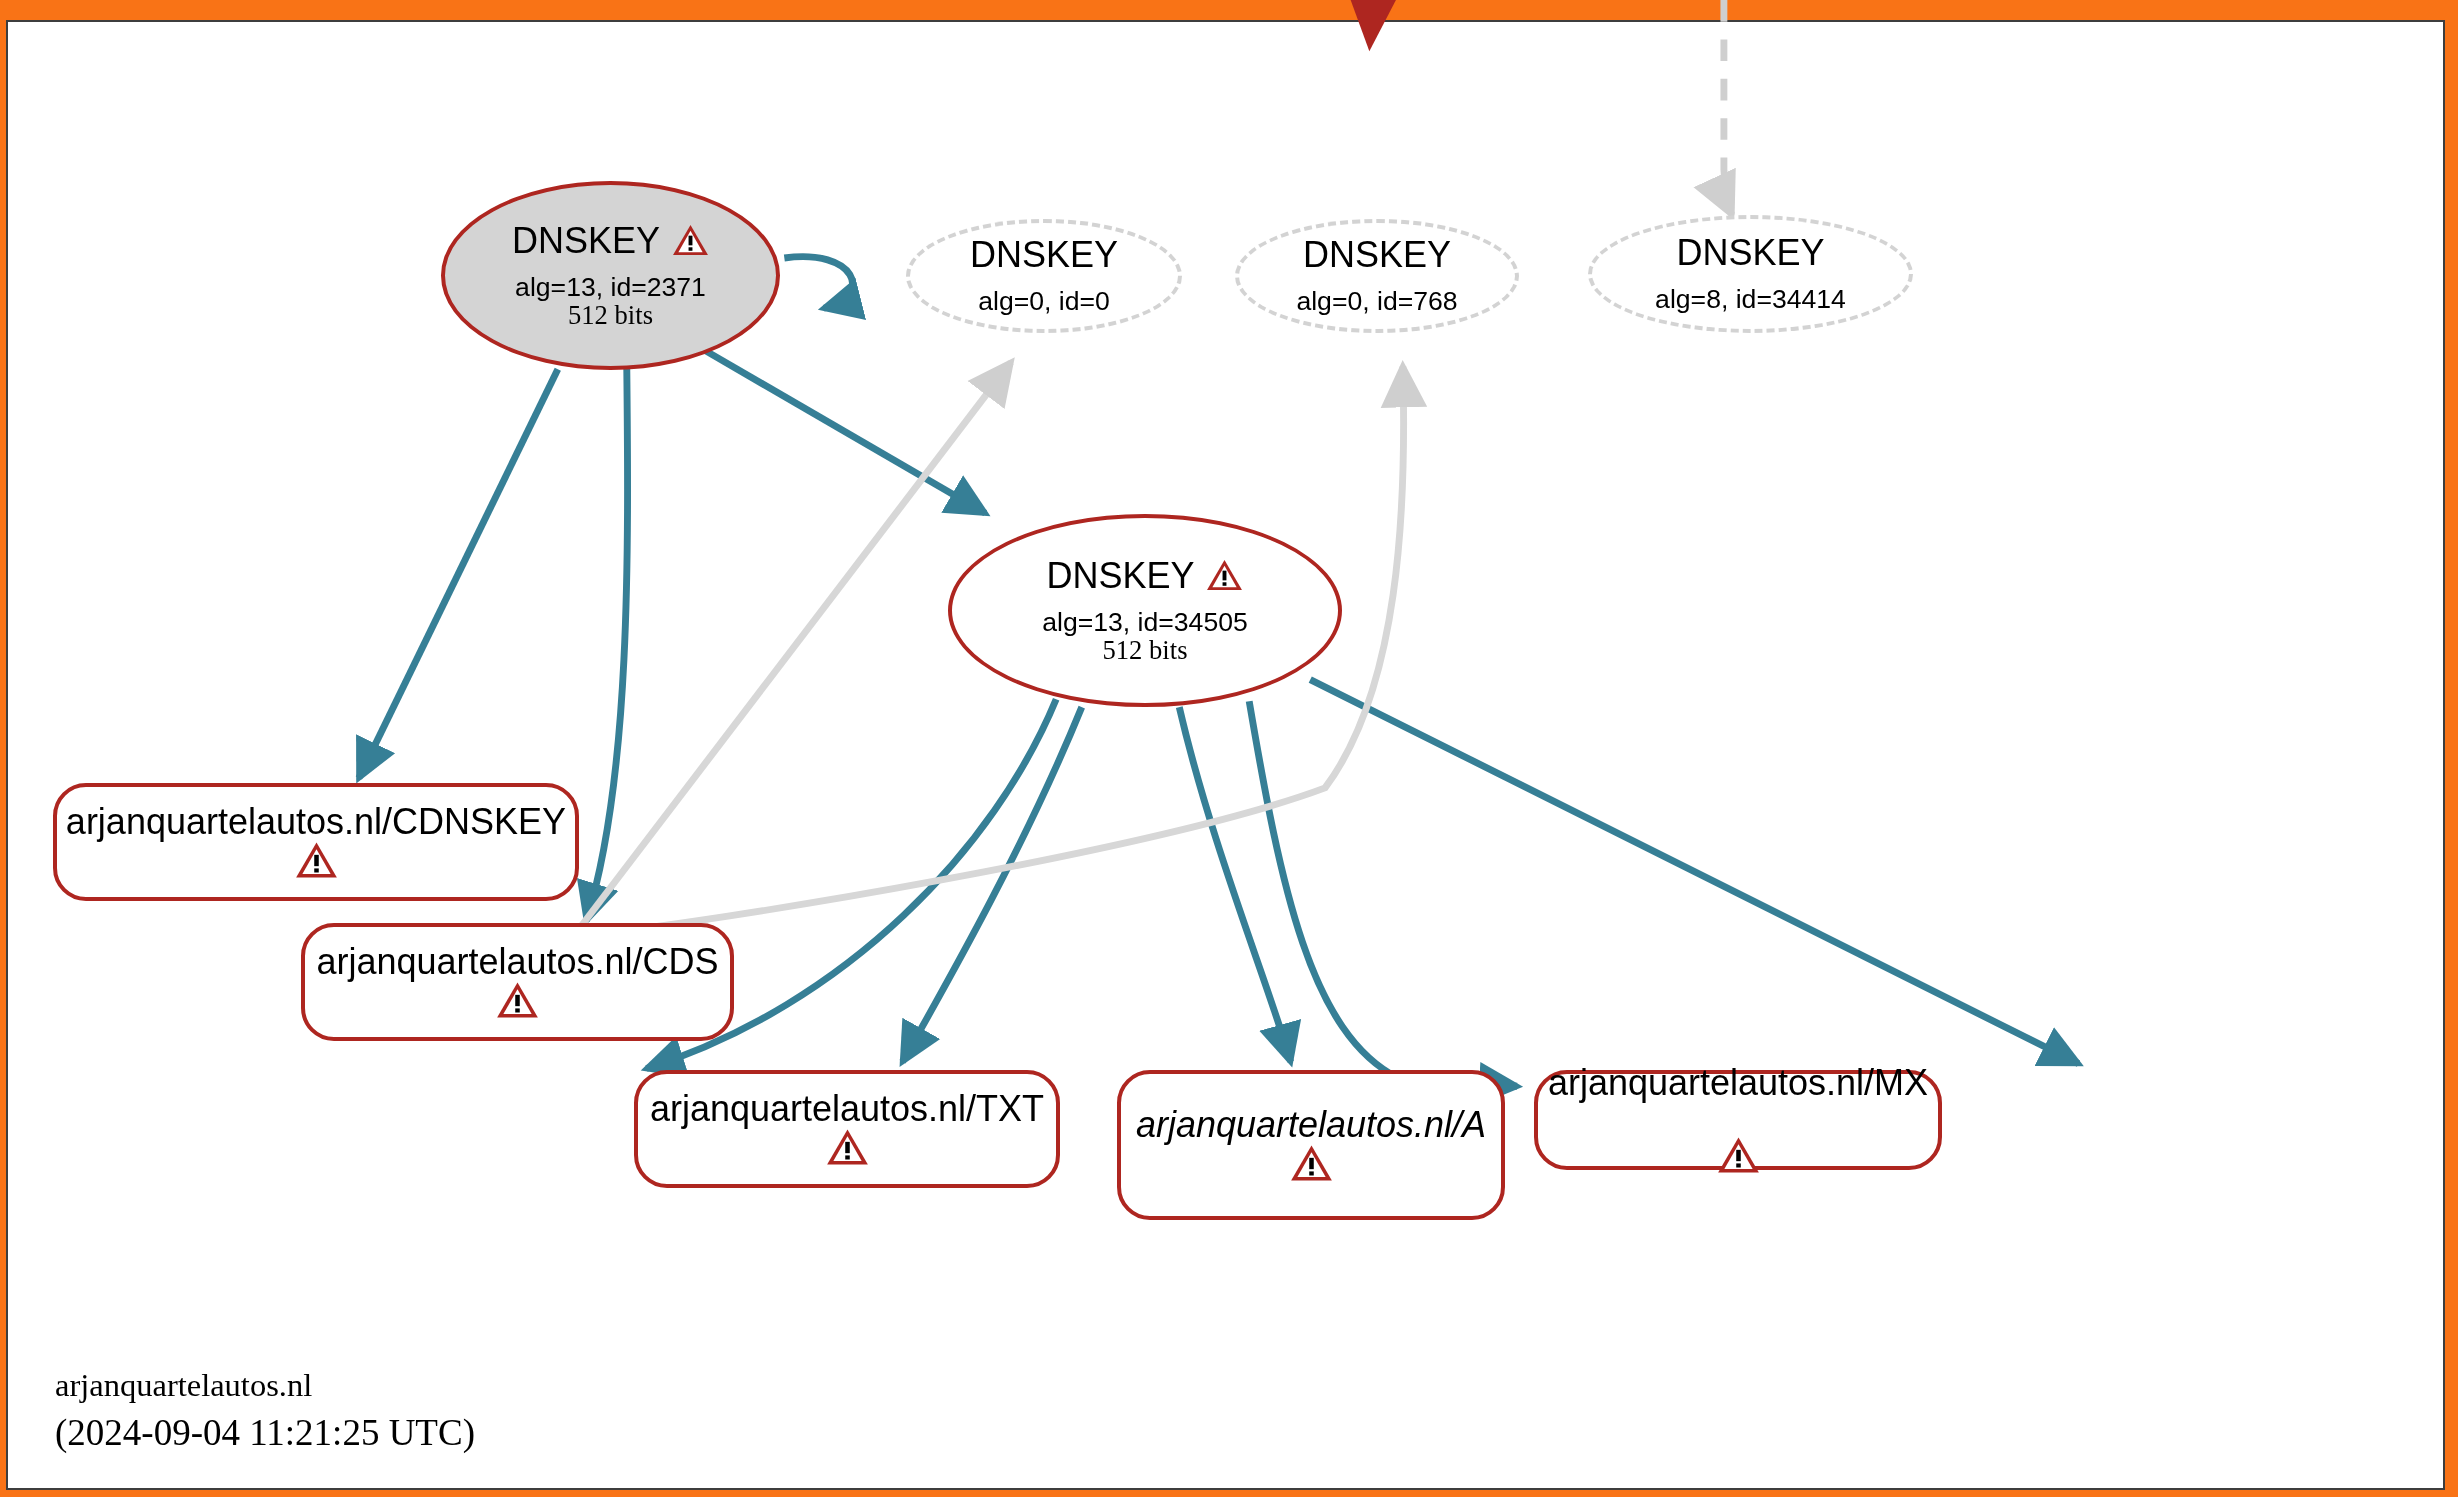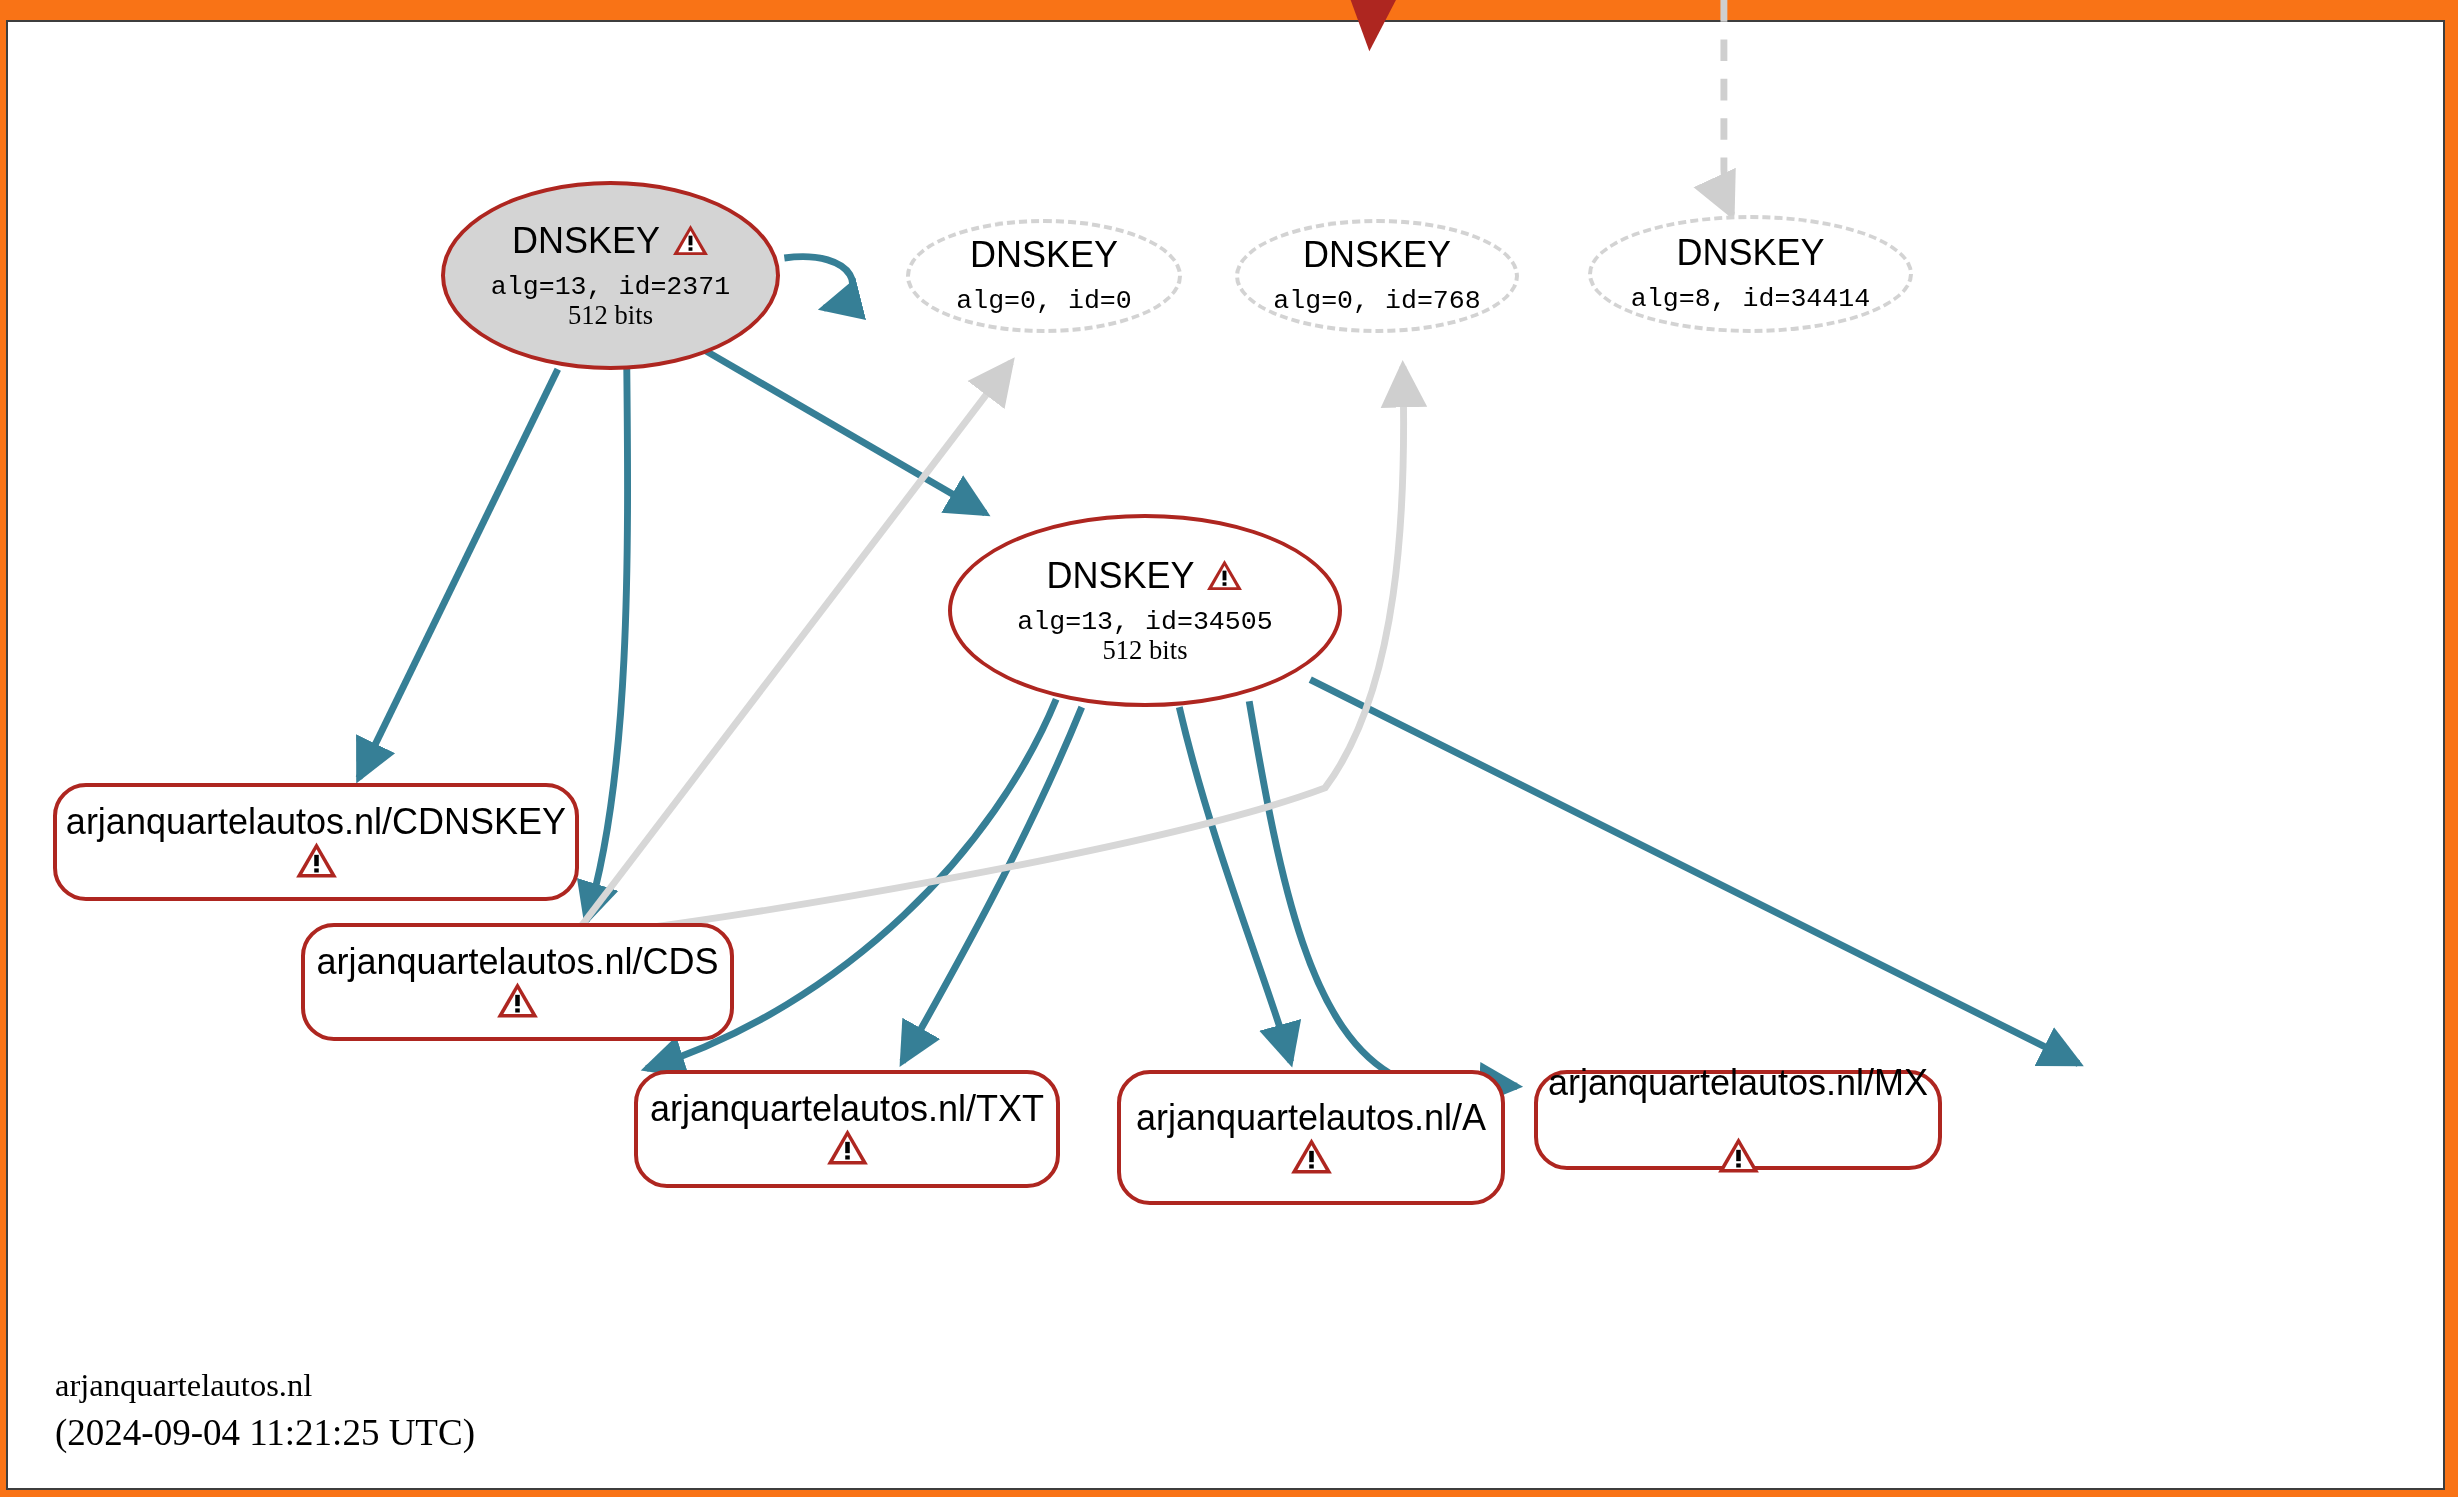--- a/index.html
+++ b/index.html
@@ -60,21 +60,21 @@
   .node-title {
     font-family: "Liberation Sans", sans-serif;
     font-size: 36px;
     color: #000000;
     display: flex;
     align-items: center;
     gap: 11.8px;
     white-space: nowrap;
   }
   .node-sub {
-    font-family: Liberation Mono, monospace;
+    font-family: Liberation Sans, sans-serif;
     font-size: 26.6px;
     color: #000000;
     white-space: nowrap;
     margin-top: 13px;
   }
   .node-sub2 {
     font-family: "Liberation Serif", serif;
     font-size: 26.6px;
     color: #000000;
     white-space: nowrap;
@@ -255,21 +255,21 @@
     <div class="rect-warn">
       <svg width="43" height="39" viewBox="0 0 38 34" aria-hidden="true">
         <path d="M19 1 L37 32 L1 32 Z" fill="#ae2620"></path>
         <path d="M19 7 L31.5 29 L6.5 29 Z" fill="#ffffff"></path>
         <rect x="17" y="12" width="4" height="10" fill="#000000"></rect>
         <rect x="17" y="24" width="4" height="3.6" fill="#000000"></rect>
       </svg>
     </div>
   </div>
 
-  <div class="node-rect" style="left:1117px; top:1070px; width:388px; height:135px;">
+  <div class="node-rect" style="left:1117px; top:1070px; width:388px; height:150px;font-style:italic;">
     <div class="rect-label">arjanquartelautos.nl/A</div>
     <div class="rect-warn">
       <svg width="43" height="39" viewBox="0 0 38 34" aria-hidden="true">
         <path d="M19 1 L37 32 L1 32 Z" fill="#ae2620"></path>
         <path d="M19 7 L31.5 29 L6.5 29 Z" fill="#ffffff"></path>
         <rect x="17" y="12" width="4" height="10" fill="#000000"></rect>
         <rect x="17" y="24" width="4" height="3.6" fill="#000000"></rect>
       </svg>
     </div>
   </div>

